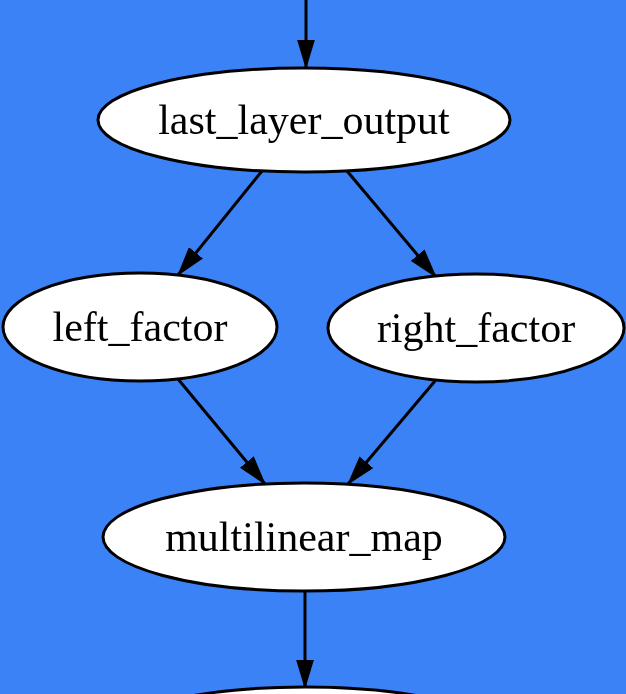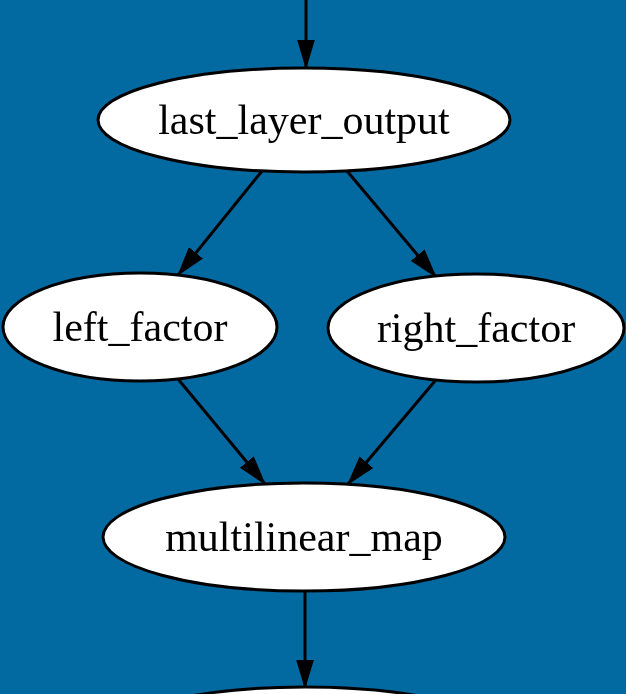--- a/index.html
+++ b/index.html
@@ -4,21 +4,21 @@
 <style>
   html, body {
     margin: 0;
     padding: 0;
     background: #ffffff;
   }
   .canvas {
     position: relative;
     width: 626px;
     height: 694px;
-    background: #0369a1;
+    background: #3b82f6;
     overflow: hidden;
   }
   svg {
     display: block;
   }
   .edge {
     stroke: #000000;
     stroke-width: 3;
     fill: none;
   }

